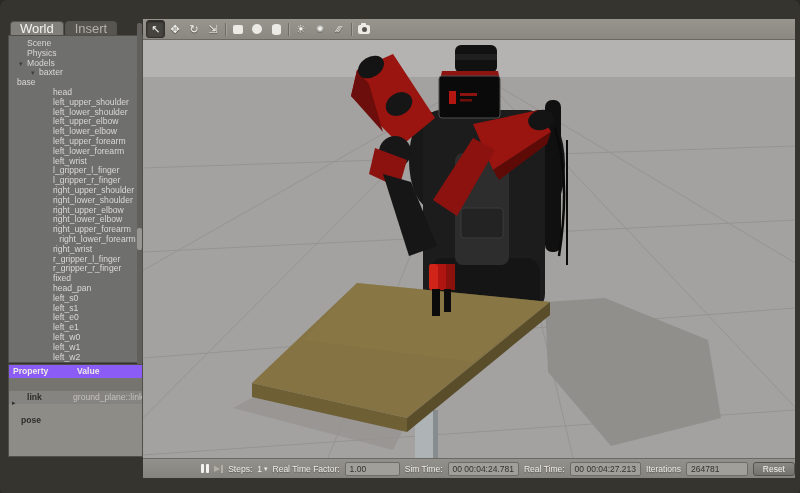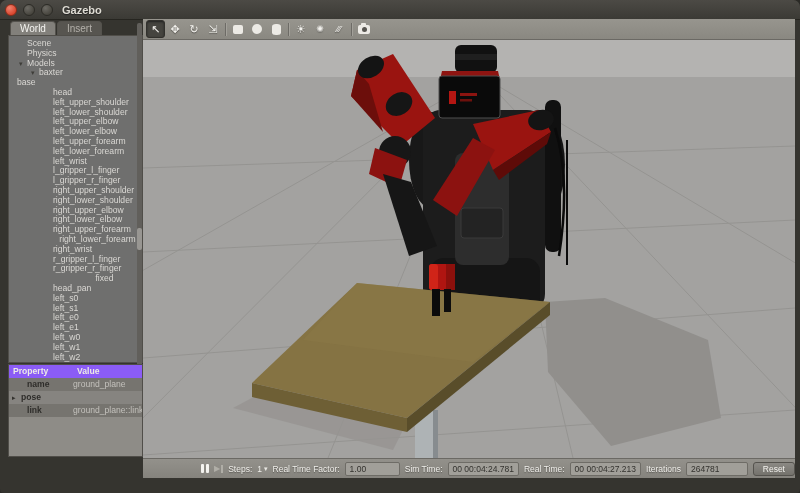--- a/index.html
+++ b/index.html
@@ -11,42 +11,42 @@
     background:linear-gradient(#4c4a45,#3b3a35);border-radius:7px 7px 0 0;
     border-bottom:1px solid #262520;display:flex;align-items:center;}
   .wbtn{width:10px;height:10px;border-radius:50%;margin-left:6px;position:relative;}
   .wbtn.close{background:radial-gradient(circle at 35% 30%,#f0826f,#d9472f 70%);border:1px solid #8a2c1a;margin-left:5px;}
   .wbtn.minmax{background:radial-gradient(circle at 35% 30%,#6c6a64,#48463f 70%);border:1px solid #2c2b26;}
   .win-title{color:#dfdcd4;font-size:11px;font-weight:bold;margin-left:9px;text-shadow:0 1px 1px #222;}
 
   
   .left-panel{position:absolute;left:8px;top:21px;width:135px;height:437px;}
   .tabs{position:absolute;left:2px;top:0;height:14px;display:flex;gap:1px;}
-  .tab{font-size:10px;padding:1px 9px 0 9px;border-radius:4px 4px 0 0;border:1px solid #54524d;border-bottom:none;line-height:12px;}
+  .tab{font-size:13px;padding:1px 9px 0 9px;border-radius:4px 4px 0 0;border:1px solid #54524d;border-bottom:none;line-height:12px;}
   .tab.active{background:#82807b;color:#f4f3f0;}
   .tab.inactive{background:#575550;color:#b3b0aa;}
   .tree{position:absolute;left:0;top:14px;right:0;height:328px;background:#6f6f6e;
     border:1px solid #504e49;overflow:hidden;padding-top:3px;box-sizing:border-box;}
   .tree-item{height:9.8px;line-height:9.8px;font-size:8.6px;color:#dad8d4;white-space:nowrap;}
   .tree-item .tw{display:inline-block;width:8px;color:#3e3d39;font-size:7px;}
   .tree-scrollbar{position:absolute;right:1px;top:2px;width:5px;bottom:2px;background:#615f5b;border-radius:2px;}
   .tree-thumb{position:absolute;left:0;right:0;top:205px;height:22px;background:#989692;border-radius:2px;}
 
   .props{position:absolute;left:0;top:343px;right:0;height:93px;background:#8e8c87;
     border:1px solid #504e49;box-sizing:border-box;font-size:8.6px;overflow:hidden;}
   .props-header{display:grid;grid-template-columns:64px 1fr;background:#8b5cf6;color:#eceae6;
     font-weight:bold;height:13px;line-height:13px;}
   .props-header span{padding-left:4px;}
   .prop-row{display:grid;grid-template-columns:64px 1fr;height:13px;line-height:13px;}
   .prop-row:nth-child(odd){background:#868480;}
   .prop-row:nth-child(even){background:#76746f;}
   .prop-key{color:#2e2d2a;font-weight:bold;display:flex;align-items:center;}
   .prop-key .pa{display:inline-block;width:9px;padding-left:3px;color:#33322e;font-size:7px;}
   .prop-key .pk{padding-left:6px;}
-  .prop-row .pk-noindent{padding-left:0;}
+  .prop-row .pk-noindent{padding-left:0;margin-top:36px;}
   .prop-val{color:#c3c1bc;display:flex;align-items:center;gap:3px;}
   .checkbox{width:8px;height:8px;background:#e0781f;border:1px solid #8a4a12;border-radius:1px;
     color:#fff;font-size:7px;line-height:8px;text-align:center;}
 
   
   .viewport{position:absolute;left:143px;top:19px;width:652px;height:459px;background:#a3a2a0;}
   .vp-toolbar{position:absolute;left:0;top:0;right:0;height:21px;
     background:linear-gradient(#97958e,#8a8881);border-bottom:1px solid #6b6964;
     display:flex;align-items:center;padding-left:3px;gap:1px;box-sizing:border-box;}
   .tool-btn{width:18px;height:17px;display:flex;align-items:center;justify-content:center;
@@ -76,26 +76,20 @@
   .steps-value{display:flex;align-items:center;gap:2px;}
   .dd{font-size:7px;color:#e8e7e2;}
   .reset-btn{background:linear-gradient(#8b8984,#74726c);border:1px solid #55534e;border-radius:3px;
     color:#f4f3ef;font-size:8.5px;padding:1px 9px;}
 </style>
 </head>
 <body>
 
 <div class="window">
 
-  <div class="titlebar">
-    <span class="wbtn close"></span>
-    <span class="wbtn minmax"></span>
-    <span class="wbtn minmax"></span>
-    <span class="win-title">Gazebo</span>
-  </div>
 
   <div class="left-panel">
     <div class="tabs">
       <div class="tab active">World</div>
       <div class="tab inactive">Insert</div>
     </div>
 
     <div class="tree">
 
         <div class="tree-item" style="padding-left: 10px;">
@@ -187,21 +181,21 @@
         </div>
 
         <div class="tree-item" style="padding-left: 36px;">
           <span class="tw"></span><span>r_gripper_l_finger</span>
         </div>
 
         <div class="tree-item" style="padding-left: 36px;">
           <span class="tw"></span><span>r_gripper_r_finger</span>
         </div>
 
-        <div class="tree-item" style="padding-left: 50px; text-align: center;">
+        <div class="tree-item" style="padding-left: 36px;">
           <span class="tw"></span><span>fixed</span>
         </div>
 
         <div class="tree-item" style="padding-left: 36px;">
           <span class="tw"></span><span>head_pan</span>
         </div>
 
         <div class="tree-item" style="padding-left: 36px;">
           <span class="tw"></span><span>left_s0</span>
         </div>
@@ -231,27 +225,20 @@
         </div>
       </div>
     <div class="tree-scrollbar">
       <div class="tree-thumb"></div>
     </div>
 
     <div class="props">
       <div class="props-header">
         <span>Property</span>
         <span>Value</span>
-      </div>
-      <div class="prop-row">
-        <span class="prop-key">
-            <span class="pa"></span>
-            <span class="pk">name</span>
-          </span>
-        <span class="prop-val">ground_plane</span>
       </div>
       <div class="prop-row">
         <span class="prop-key">
             <span class="pa">▸</span>
             <span class="pk pk-noindent" style="padding-left:0;">pose</span>
           </span>
         <span class="prop-val"></span>
       </div>
       <div class="prop-row">
         <span class="prop-key">

